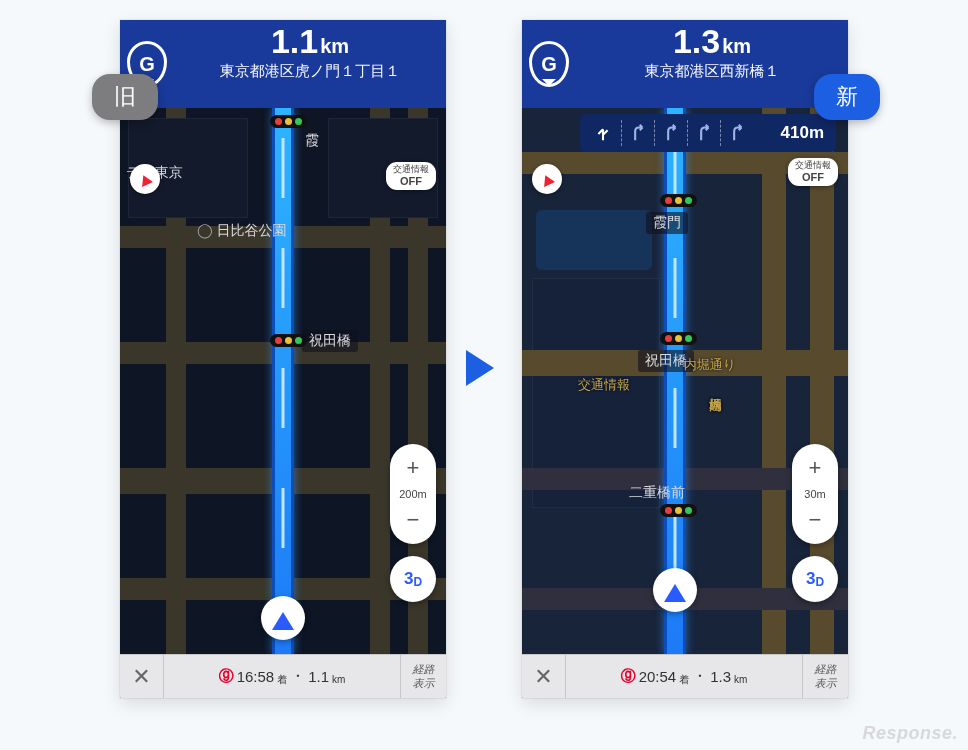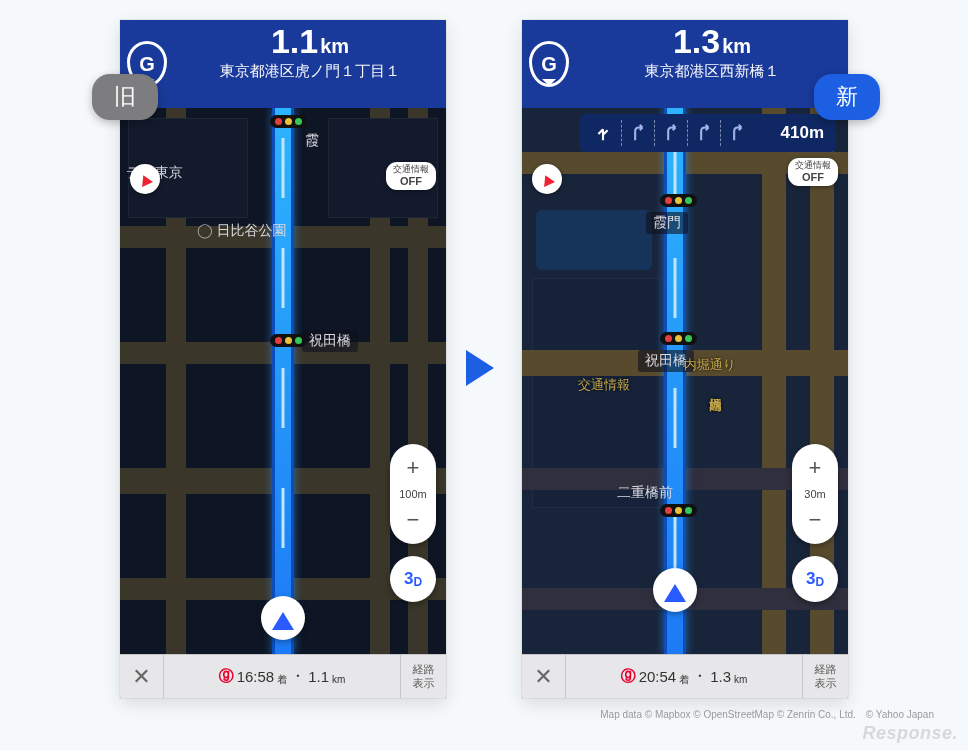--- a/index.html
+++ b/index.html
@@ -185,21 +185,21 @@
   }
   .ftr .xbtn{
     width:44px;height:44px;display:flex;align-items:center;justify-content:center;
     border-right:1px solid #c6c6c9; color:#666; font-size:22px; font-weight:300;
   }
   .ftr .eta{ flex:1; text-align:center; color:#333; display:flex;align-items:center;justify-content:center; gap:3px;}
   .ftr .eta .pin{ color:#e6002d; font-weight:800;}
   .ftr .eta .sub{font-size:10px; transform:translateY(3px);}
   .ftr .rbtn{
     width:46px;height:44px;border-left:1px solid #c6c6c9;
-    display:flex;align-items:center;justify-content:center; font-size:11px;color:#555;line-height:1.2;text-align:right;
+    display:flex;align-items:center;justify-content:center; font-size:11px;color:#555;line-height:1.2;text-align:right;font-style:italic;
   }
 
   
   .badge{
     position:absolute; border-radius:18px; padding:8px 22px;
     font-size:22px; color:#fff; font-weight:500;
     box-shadow:0 3px 8px rgba(0,0,0,.25);
   }
   .badge.old{ background:#7d7d80; left:92px; top:74px;}
   .badge.new{ background:#1d5fe3; left:814px; top:74px;}
@@ -273,21 +273,21 @@
         </div>
 
       <div class="compass" style="left:10px; top:56px;">
           <div class="needle"></div>
         </div>
       <div class="traffic-off" style="right:10px; top:54px;">
         <span>交通情報</span><b>OFF</b>
       </div>
       <div class="zoom" style="bottom:110px;">
         <div class="zbtn">+</div>
-        <div class="zscale">100m</div>
+        <div class="zscale">200m</div>
         <div class="zbtn">−</div>
       </div>
       <div class="three-d" style="bottom:52px;">3<sub>D</sub></div>
     </div>
 
 
     <div class="ftr">
       <div class="xbtn">✕</div>
       <div class="eta">
         <span class="pin">ⓖ</span>
@@ -348,21 +348,21 @@
 
       <div class="roadname" style="left:56px; top:268px;">交通情報</div>
       <div class="roadname" style="right:112px; top:248px;">内堀通り</div>
       <div class="roadname v" style="left:184px; top:280px;">内堀通り</div>
 
       <div class="signal" style="left:138px; top:396px;">
           <span class="s-r"></span>
           <span class="s-y"></span>
           <span class="s-g"></span>
         </div>
-      <div class="poi" style="left:88px; top:374px; background:none;">二重橋前</div>
+      <div class="poi" style="left:100px; top:374px; background:none;">二重橋前</div>
 
       <div class="cursor" style="bottom:42px; left:47%;">
           <div class="tri"></div>
         </div>
 
       <div class="compass" style="left:10px; top:56px;">
           <div class="needle"></div>
         </div>
       <div class="traffic-off" style="right:10px; top:50px;">
         <span>交通情報</span><b>OFF</b>
@@ -415,15 +415,14 @@
           <span class="sub">km</span>
       </div>
       <div class="rbtn" style="white-space:pre;">経路
 表示</div>
     </div>
   </div>
 
   <div class="badge old">旧</div>
   <div class="badge new">新</div>
   <div class="compare-arrow"></div>
-  <div class="credits">Map data © Mapbox © OpenStreetMap © Zenrin Co., Ltd.　© Yahoo Japan</div>
   <div class="watermark">Response.</div>
 </div>
 
 </body></html>

